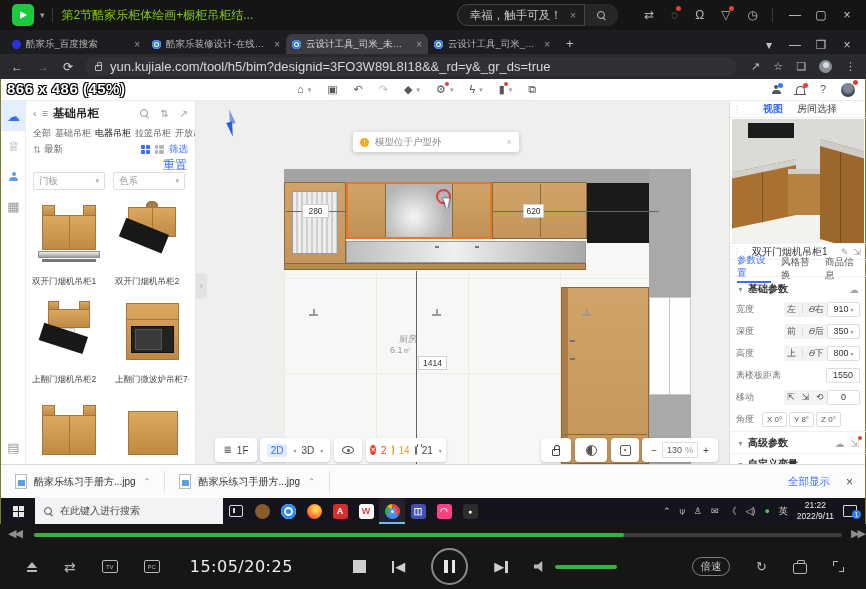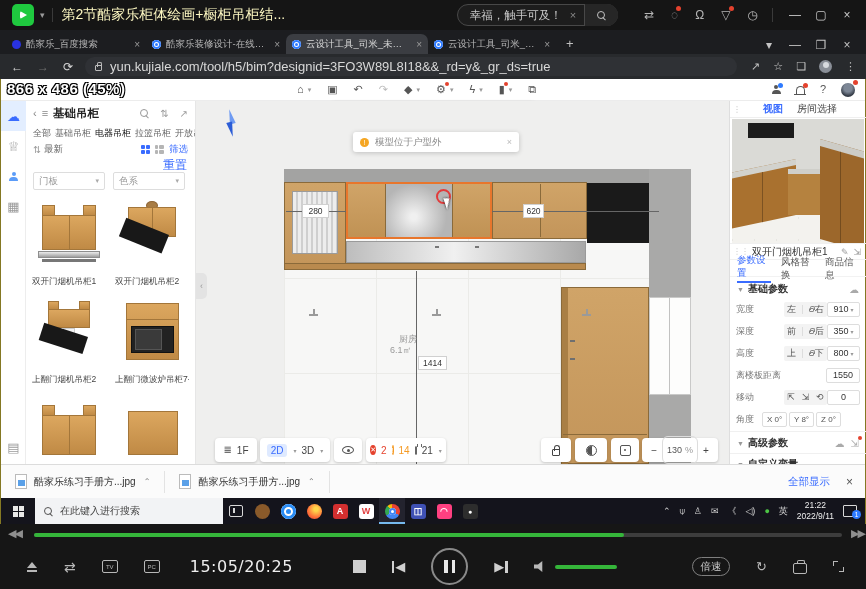--- a/index.html
+++ b/index.html
@@ -7,21 +7,21 @@
 body{position:relative;overflow:hidden;background:#000;font-family:"Liberation Sans",sans-serif;font-size:11px;color:#ddd}
 .abs{position:absolute}
 .ic{display:inline-flex;align-items:center;justify-content:center;line-height:1}
 
 
 #titlebar{left:0;top:0;width:866px;height:30px;background:#151515;display:flex;align-items:center}
 .app-logo{width:22px;height:22px;margin-left:12px;border-radius:5px;background:#1fc93f;display:flex;align-items:center;justify-content:center}
 .app-logo i{width:0;height:0;border-left:7px solid #fff;border-top:4.5px solid transparent;border-bottom:4.5px solid transparent;border-radius:2px}
 .tb-caret{color:#9a9a9a;font-size:9px;margin:0 7px 0 6px}
 .tb-div{width:1px;height:14px;background:#3a3a3a;margin-right:9px}
-#player-title{color:#fef9c3;font-size:14px;white-space:nowrap}
+#player-title{color:#84cc16;font-size:12px;white-space:nowrap}
 .tb-search{margin-left:auto;height:22px;border:1px solid #484848;border-radius:12px;background:#1d1d1d;display:flex;align-items:center;padding-left:12px}
 .tb-search .txt{color:#c9c9c9;font-size:11.5px}
 .tb-search .x{color:#8a8a8a;font-size:11px;margin:0 8px}
 .tb-search .mag-btn{width:34px;height:22px;margin-right:-1px;border-left:1px solid #484848;border-radius:0 12px 12px 0;background:#262626;display:flex;align-items:center;justify-content:center;color:#c0c0c0}
 .tb-icons{display:flex;align-items:center;gap:17px;margin:0 14px 0 26px;color:#b5b5b5;font-size:12px}
 .reddot{position:absolute;right:-3px;top:-3px;width:5px;height:5px;border-radius:50%;background:#e4422e}
 .winctl{display:flex;align-items:center;gap:0;margin-right:6px}
 .winctl span{width:26px;text-align:center;color:#c9c9c9;font-size:12px}
 .mag{width:9px;height:9px;position:relative;display:inline-block}
 .mag::before{content:"";position:absolute;left:0;top:0;width:6px;height:6px;border:1.3px solid currentColor;border-radius:50%}
@@ -195,21 +195,21 @@
 .badge-c{width:10px;height:10px;border-radius:50%;color:#fff;font-size:7px;display:inline-flex;align-items:center;justify-content:center}
 .eye{width:12px;height:8px;border:1.3px solid #555;border-radius:50%;position:relative}
 .eye::after{content:"";position:absolute;left:3.5px;top:1.8px;width:3px;height:3px;border-radius:50%;background:#555}
 .contrast{width:11px;height:11px;border-radius:50%;border:1.3px solid #555;position:relative;overflow:hidden}
 .contrast::after{content:"";position:absolute;left:0;top:0;width:5px;height:11px;background:#555}
 .fit{width:10px;height:10px;position:relative}
 .fit::before{content:"";position:absolute;left:0;top:0;width:9px;height:9px;border:1.3px solid #555;border-radius:2px}
 .fit::after{content:"";position:absolute;left:3.5px;top:3.5px;width:2.5px;height:2.5px;border-radius:50%;background:#555}
 .locki{width:8px;height:7px;border:1.3px solid #444;border-radius:1px;position:relative;margin-top:4px}
 .locki::before{content:"";position:absolute;top:-5px;left:1px;width:4px;height:5px;border:1.3px solid #444;border-bottom:none;border-radius:3px 3px 0 0}
-.zoombox{width:36px;height:28px;border:1px solid #ddd;border-radius:6px;display:flex;align-items:center;justify-content:center;gap:3px;font-size:9px;color:#555}
+.zoombox{width:36px;height:16px;border:1px solid #ddd;border-radius:0;display:flex;align-items:center;justify-content:center;gap:3px;font-size:9px;color:#555}
 .cal{width:9px;height:9px;border:1.2px solid #666;border-radius:1px;position:relative}
 .cal::before{content:"";position:absolute;left:1px;top:-2.5px;width:1.5px;height:2.5px;background:#666;box-shadow:4px 0 0 #666}
 
 
 #rpanel{left:728px;top:22px;width:136px;height:363px;background:#fff;border-left:1px solid #dedede;color:#333}
 #rpanel .sec{position:absolute;left:0;width:136px}
 .rp-tabs{top:0;height:17px;display:flex;align-items:center;border-bottom:1px solid #efefef;font-size:10px}
 .rp-tabs .dots{color:#c0c0c0;margin:0 4px 0 3px;font-size:8px}
 .rp-tabs .t1{color:#3a6cff;font-weight:bold;margin:0 14px 0 18px}
 .rp-tabs .t2{color:#444}

